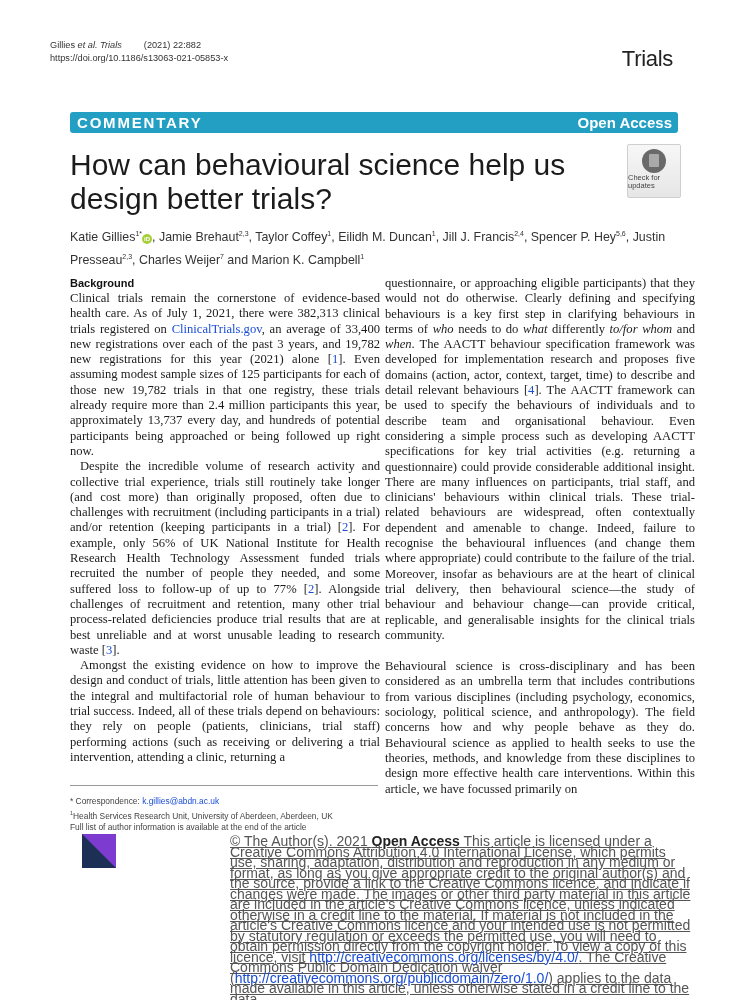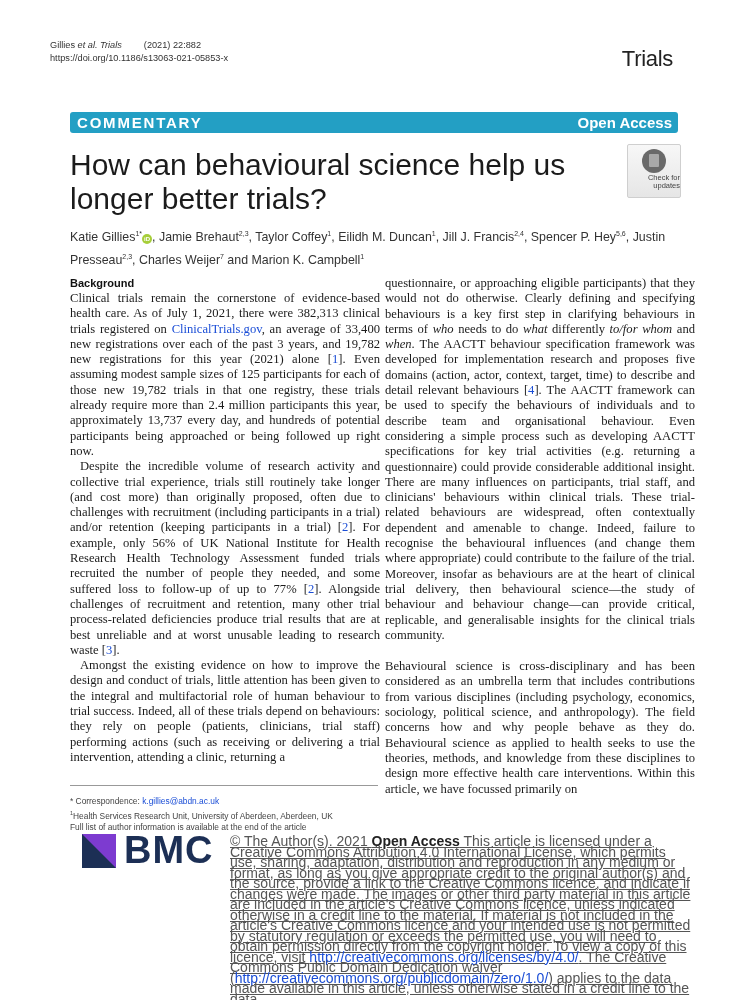--- a/index.html
+++ b/index.html
@@ -10,21 +10,21 @@
   #header-meta { position: absolute; left: 50px; top: 39px; font-size: 9.2px; line-height: 13px; color: #333; }
   #header-meta .gap { display: inline-block; width: 22px; }
   #journal-name { position: absolute; right: 80px; top: 46px; font-size: 22px; color: #222; letter-spacing: -0.3px; }
 
   #type-bar { position: absolute; left: 70px; top: 112px; width: 608px; height: 21px; background: #239fc4; border-radius: 3px; }
   #type-bar .type { position: absolute; left: 7px; top: 2px; color: #fff; font-weight: bold; font-size: 15px; letter-spacing: 1.8px; text-align: center; }
   #type-bar .oa { position: absolute; right: 6px; top: 2px; color: #fff; font-weight: bold; font-size: 15px; }
 
   #title { position: absolute; left: 70px; top: 148px; width: 520px; font-size: 30px; line-height: 34px; color: #1b1b1b; margin: 0; font-weight: normal; }
 
-  #check-updates { position: absolute; left: 627px; top: 144px; width: 52px; height: 52px; border: 1px solid #cfcfcf; border-radius: 2px; background: linear-gradient(#f7f7f7, #e6e6e6); text-align: right; }
+  #check-updates { position: absolute; left: 627px; top: 144px; width: 52px; height: 52px; border: 1px solid #cfcfcf; border-radius: 2px; background: linear-gradient(#f7f7f7, #e6e6e6); text-align: left; }
   #check-updates .badge { width: 24px; height: 24px; border-radius: 50%; background: #6a6a6a; margin: 4px auto 1px; position: relative; }
   #check-updates .badge::after { content: ""; position: absolute; left: 7px; top: 5px; width: 10px; height: 13px; background: #a9a9a9; border-radius: 1px; }
   #check-updates .lbl { font-size: 7.5px; line-height: 8px; color: #444; }
 
   #authors { position: absolute; left: 70px; top: 224px; width: 620px; font-size: 12.4px; line-height: 19px; color: #333; }
   #authors sup { font-size: 7px; }
   .orcid { display: inline-block; width: 10px; height: 10px; border-radius: 50%; background: #a6ce39; color: #fff; font-size: 6px; line-height: 10px; text-align: center; font-weight: bold; vertical-align: 0; }
 
   .col { position: absolute; top: 276px; width: 310px; font-size: 12.6px; line-height: 15.3px; text-align: justify; color: #1b1b1b; }
   #col-left { left: 70px; }
@@ -58,21 +58,21 @@
   </div>
   <div>https://doi.org/10.1186/s13063-021-05853-x</div>
 </div>
 <div id="journal-name" class="sans">Trials</div>
 
 <div id="type-bar" class="sans">
   <span class="type">COMMENTARY</span>
   <span class="oa">Open Access</span>
 </div>
 
-<h1 id="title" class="sans">How can behavioural science help us longer better trials?</h1>
+<h1 id="title" class="sans">How can behavioural science help us design better trials?</h1>
 
 <div id="check-updates" class="sans">
   <div class="badge"></div>
   <div class="lbl">Check for</div>
   <div class="lbl">updates</div>
 </div>
 
 <div id="authors" class="sans"><span>Katie Gillies</span><sup>1*</sup><span class="orcid">iD</span><span>, </span><span>Jamie Brehaut</span><sup>2,3</sup><span>, </span><span>Taylor Coffey</span><sup>1</sup><span>, </span><span>Eilidh M. Duncan</span><sup>1</sup><span>, </span><span>Jill J. Francis</span><sup>2,4</sup><span>, </span><span>Spencer P. Hey</span><sup>5,6</sup><span>, </span><span>Justin Presseau</span><sup>2,3</sup><span>, </span><span>Charles Weijer</span><sup>7</sup><span> and </span><span>Marion K. Campbell</span><sup>1</sup></div>
 
 <div id="col-left" class="col serif">
@@ -89,16 +89,15 @@
 </div>
 
 <div id="footnotes" class="sans">
   <div><span>* Correspondence: </span><span class="link">k.gillies@abdn.ac.uk</span></div>
   <div><sup>1</sup><span>Health Services Research Unit, University of Aberdeen, Aberdeen, UK</span></div>
   <div>Full list of author information is available at the end of the article</div>
 </div>
 
 <div id="bmc-logo" class="sans">
   <div class="mark"></div>
-  <div class="word">BMC</div>
 </div>
 
 <div id="license" class="sans"><span>© The Author(s). 2021 </span><b>Open Access</b><span> This article is licensed under a Creative Commons Attribution 4.0 International License, which permits use, sharing, adaptation, distribution and reproduction in any medium or format, as long as you give appropriate credit to the original author(s) and the source, provide a link to the Creative Commons licence, and indicate if changes were made. The images or other third party material in this article are included in the article's Creative Commons licence, unless indicated otherwise in a credit line to the material. If material is not included in the article's Creative Commons licence and your intended use is not permitted by statutory regulation or exceeds the permitted use, you will need to obtain permission directly from the copyright holder. To view a copy of this licence, visit </span><span class="link">http://creativecommons.org/licenses/by/4.0/</span><span>. The Creative Commons Public Domain Dedication waiver (</span><span class="link">http://creativecommons.org/publicdomain/zero/1.0/</span><span>) applies to the data made available in this article, unless otherwise stated in a credit line to the data.</span></div>
 
 </body></html>

